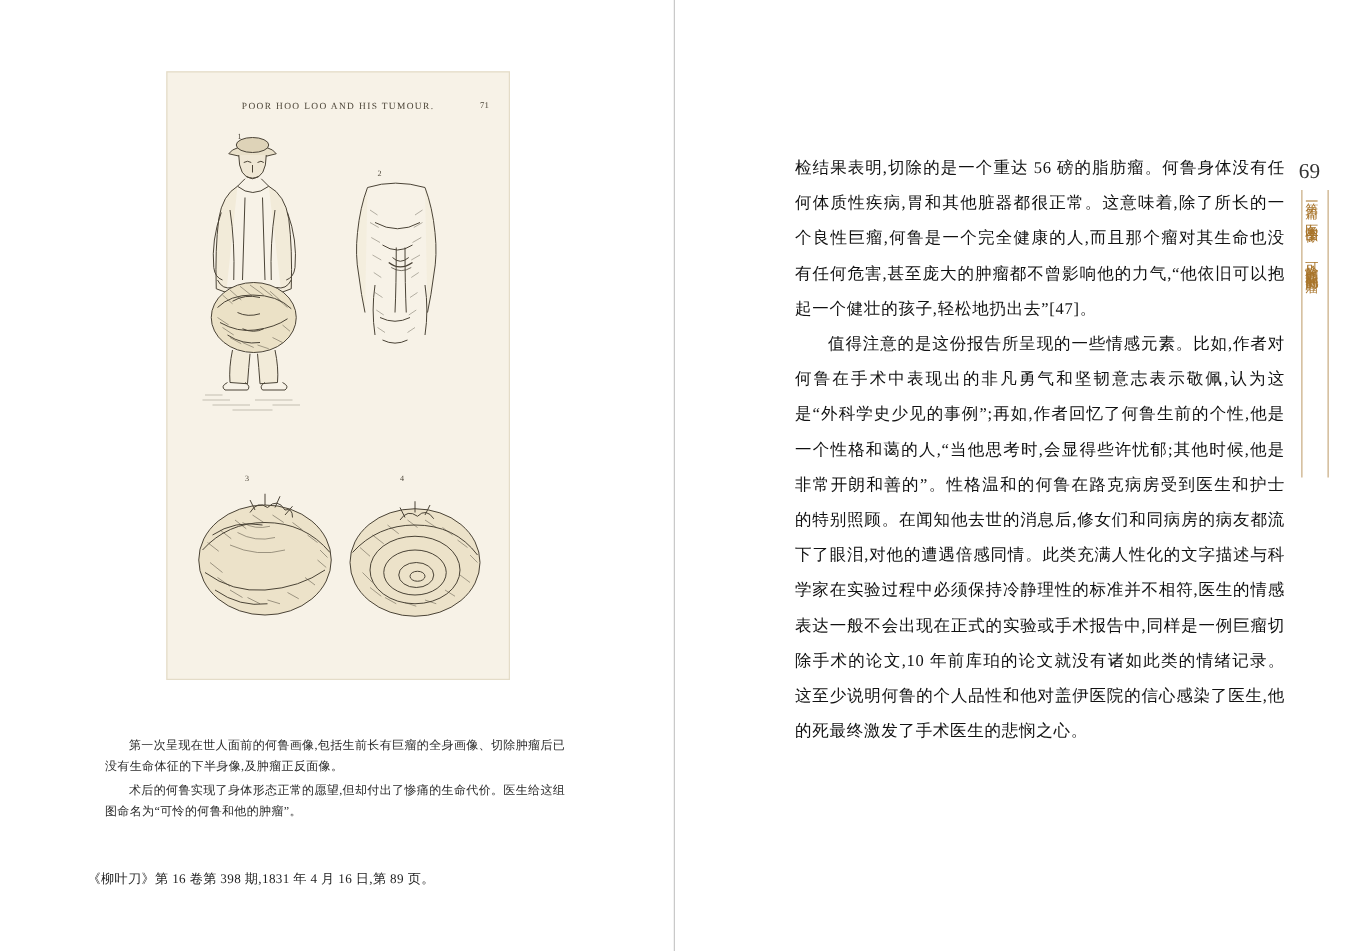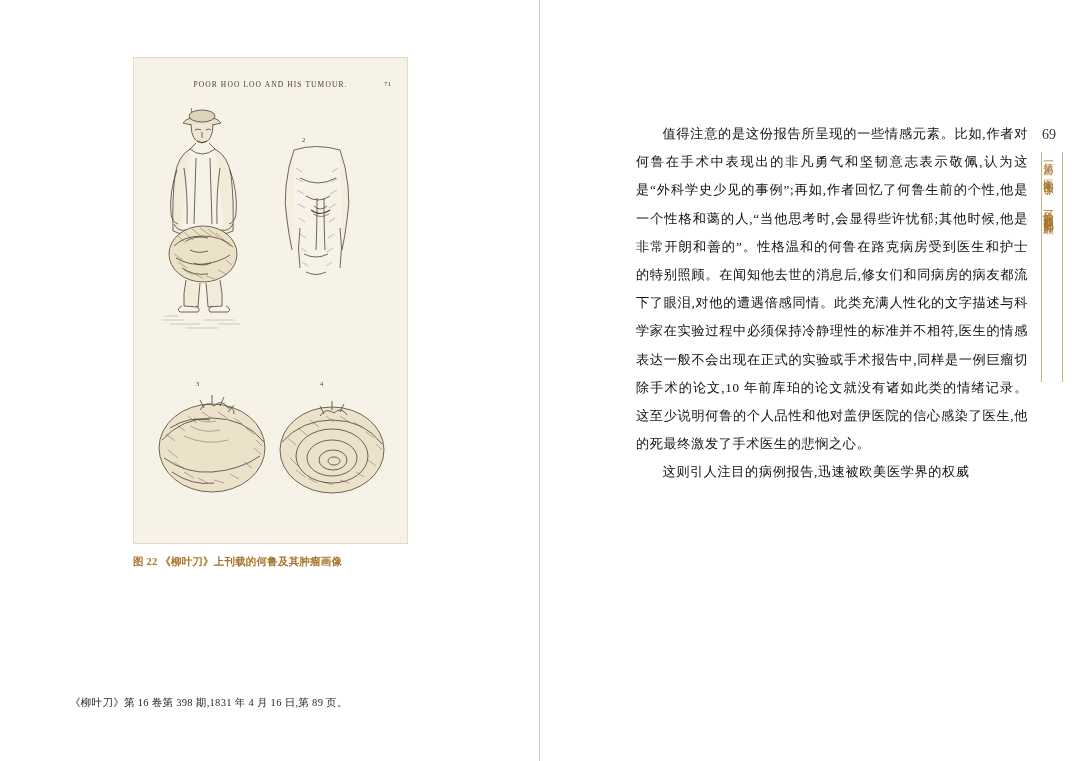--- a/index.html
+++ b/index.html
@@ -133,21 +133,21 @@
     color: #111111;
     text-align: justify;
     font-family: "Liberation Serif", serif;
   }
   .right-col p { margin: 0; text-indent: 2em; }
   .right-col p.first { text-indent: 0; }
   .folio {
     position: absolute;
     right: 24px;
     top: 127px;
-    font-size: 14px;
+    font-size: 17px;
     color: #333;
     font-family: "Liberation Serif", serif;
   }
   .running-head {
     position: absolute;
     right: 17px;
     top: 152px;
     width: 22px;
     height: 230px;
     writing-mode: vertical-rl;
@@ -272,30 +272,33 @@
           <path d="M186 358 q6 -9 14 -3 q7 -7 13 2"></path>
           <path d="M190 356 l-4 -8 M198 352 l0 -9 M206 354 l4 -8"></path>
           <g stroke-width="0.5" opacity="0.75">
             <path d="M154 380 l8 7 M164 370 l9 7 M176 362 l9 7 M192 358 l8 6 M206 358 l9 6 M220 364 l8 6 M232 374 l8 6 M242 386 l6 6"></path>
             <path d="M156 400 l8 8 M162 412 l9 7 M174 420 l9 5 M190 424 l9 3 M206 422 l9 3 M222 414 l8 5 M234 402 l8 6"></path>
           </g>
         </g>
       </svg>
     </div>
 
-    <div class="caption">图 22 《柳叶刀》上刊载的何鲁及其肿瘤画像</div>
-
+
+    <div class="left-body">
+      <p>第一次呈现在世人面前的何鲁画像,包括生前长有巨瘤的全身画像、切除肿瘤后已没有生命体征的下半身像,及肿瘤正反面像。</p>
+      <p>术后的何鲁实现了身体形态正常的愿望,但却付出了惨痛的生命代价。医生给这组图命名为“可怜的何鲁和他的肿瘤”。</p>
+    </div>
 
     <div class="source-line">《柳叶刀》第 16 卷第 398 期,1831 年 4 月 16 日,第 89 页。</div>
   </div>
 
   <div class="right-page">
 
     <div class="folio">69</div>
     <div class="running-head">第一篇 医学图像:“可怜的何鲁和他的肿瘤”</div>
 
     <div class="right-col">
+      <p class="first">检结果表明,切除的是一个重达 56 磅的脂肪瘤。何鲁身体没有任何体质性疾病,胃和其他脏器都很正常。这意味着,除了所长的一个良性巨瘤,何鲁是一个完全健康的人,而且那个瘤对其生命也没有任何危害,甚至庞大的肿瘤都不曾影响他的力气,“他依旧可以抱起一个健壮的孩子,轻松地扔出去”[47]。</p>
       <p>值得注意的是这份报告所呈现的一些情感元素。比如,作者对何鲁在手术中表现出的非凡勇气和坚韧意志表示敬佩,认为这是“外科学史少见的事例”;再如,作者回忆了何鲁生前的个性,他是一个性格和蔼的人,“当他思考时,会显得些许忧郁;其他时候,他是非常开朗和善的”。性格温和的何鲁在路克病房受到医生和护士的特别照顾。在闻知他去世的消息后,修女们和同病房的病友都流下了眼泪,对他的遭遇倍感同情。此类充满人性化的文字描述与科学家在实验过程中必须保持冷静理性的标准并不相符,医生的情感表达一般不会出现在正式的实验或手术报告中,同样是一例巨瘤切除手术的论文,10 年前库珀的论文就没有诸如此类的情绪记录。这至少说明何鲁的个人品性和他对盖伊医院的信心感染了医生,他的死最终激发了手术医生的悲悯之心。</p>
-      <p>这则引人注目的病例报告,迅速被欧美医学界的权威</p>
     </div>
   </div>
 
 </div>
 
 </body></html>

